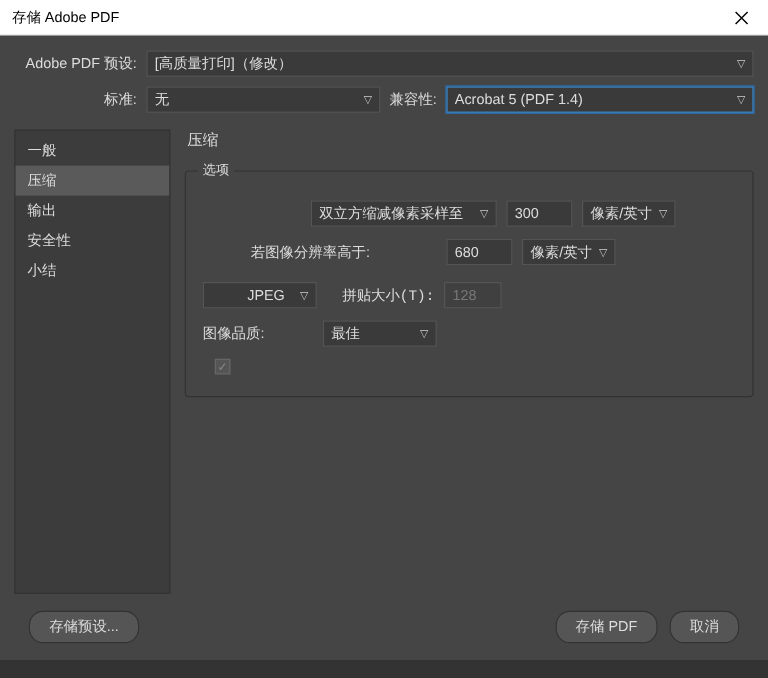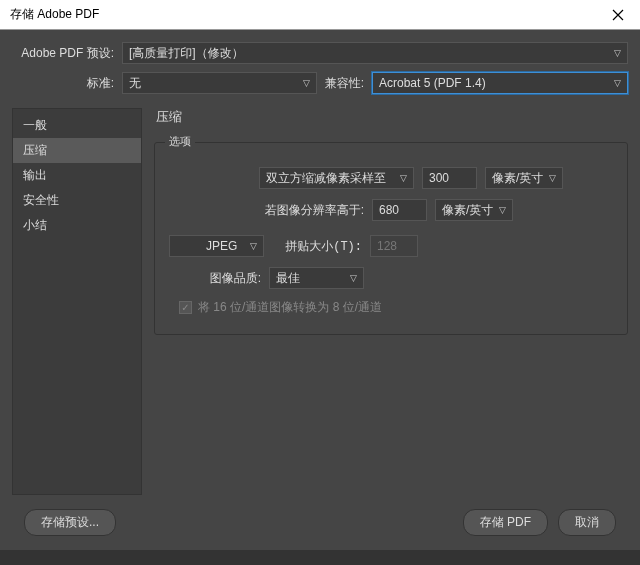--- a/index.html
+++ b/index.html
@@ -24,21 +24,21 @@
 .chev { font-size: 9px; color: #ccc; }
 .main-area { flex: 1; display: flex; gap: 12px; margin-top: 6px; }
 .sidebar { width: 130px; border: 1px solid #333; background: #3c3c3c; padding-top: 4px; }
 .sidebar-item { padding: 4px 10px; color: #ddd; cursor: pointer; font-size: 12px; }
 .sidebar-item.active { background: #5a5a5a; }
 .panel { flex: 1; display: flex; flex-direction: column; }
 .panel-title { color: #ddd; font-size: 13px; margin-bottom: 12px; padding-left: 2px; }
 .fieldset { border: 1px solid #333; border-radius: 3px; padding: 24px 14px 18px 14px; position: relative; margin-top: 4px; }
 .fieldset-legend { position: absolute; top: -9px; left: 10px; background: #454545; padding: 0 4px; color: #ddd; font-size: 11px; }
 .fr { display: flex; align-items: center; margin-bottom: 10px; gap: 8px; }
-.fr .lbl { text-align: right; color: #ddd; }
+.fr .lbl { text-align: left; color: #ddd; }
 .fr .lbl-w2 { width: 70px; }
 .ddl { background: #3a3a3a; border: 1px solid #555; color: #ddd; height: 22px; display: flex; align-items: center; justify-content: space-between; padding: 0 6px; }
 .inp { background: #3a3a3a; border: 1px solid #555; color: #ddd; height: 22px; padding: 0 6px; display: flex; align-items: center; }
 .inp.disabled { color: #777; background: #404040; }
 .lbl-dis { color: #777; font-family: Liberation Mono, monospace; }
 .chk-row { display: flex; align-items: center; gap: 6px; color: #888; margin-top: 4px; padding-left: 10px; }
 .chk { width: 13px; height: 13px; background: #555; border: 1px solid #666; display: flex; align-items: center; justify-content: center; font-size: 10px; color: #888; }
 .footer { display: flex; align-items: center; justify-content: space-between; padding: 14px 12px; }
 .btn { background: #555; border: 1px solid #333; color: #ddd; border-radius: 12px; padding: 4px 16px; font-size: 12px; cursor: pointer; }
 .footer-right { display: flex; gap: 10px; }
@@ -135,21 +135,20 @@
           <div class="fr">
             <div class="lbl lbl-w2" style="width:92px;">图像品质:</div>
             <div class="ddl" style="width:95px;">
               <span>最佳</span>
               <span class="chev">▽</span>
             </div>
           </div>
 
           <div class="chk-row">
             <div class="chk">✓</div>
-            <span>将 16 位/通道图像转换为 8 位/通道</span>
           </div>
         </div>
       </div>
     </div>
 
     <div class="footer">
       <div class="btn">存储预设...</div>
       <div class="footer-right">
         <div class="btn">存储 PDF</div>
         <div class="btn">取消</div>

